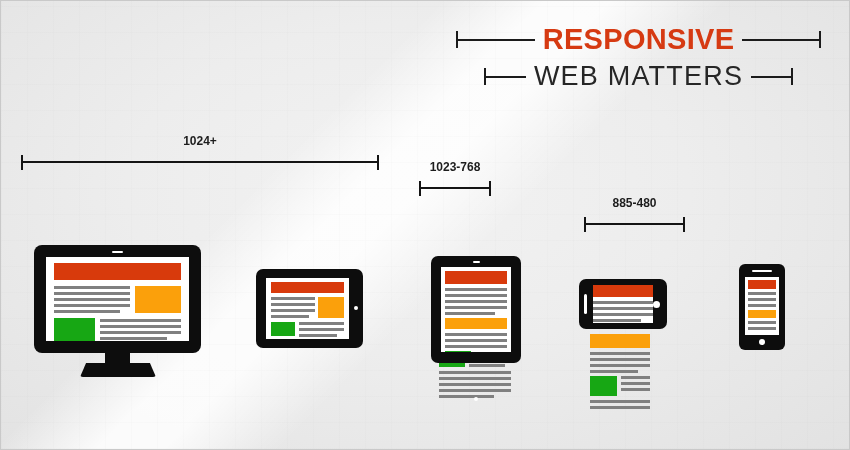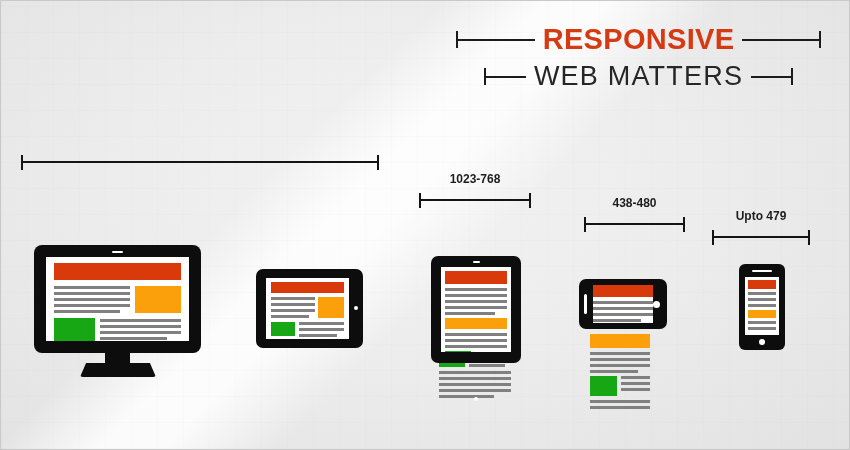--- a/index.html
+++ b/index.html
@@ -101,45 +101,40 @@
       <span class="word" id="word-webdesign">WEB MATTERS</span>
       <span class="bracket right">
         <span class="bar"></span>
         <span class="cap"></span>
       </span>
     </div>
 
   </div>
 
   <div class="ruler" style="left:20px;top:148px;width:358px;height:26px;">
+    <div class="rlabel">1024+</div>
     <div class="rcap l"></div>
     <div class="rline"></div>
     <div class="rcap r"></div>
   </div>
 
-  <div class="ruler" style="left:418px;top:186px;width:112px;height:26px;">
+  <div class="ruler" style="left:418px;top:174px;width:72px;height:26px;">
     <div class="rlabel">1023-768</div>
     <div class="rcap l"></div>
     <div class="rline"></div>
     <div class="rcap r"></div>
   </div>
 
   <div class="ruler" style="left:583px;top:210px;width:101px;height:26px;">
-    <div class="rlabel">438-480</div>
+    <div class="rlabel">885-480</div>
     <div class="rcap l"></div>
     <div class="rline"></div>
     <div class="rcap r"></div>
   </div>
 
-  <div class="ruler" style="left:711px;top:223px;width:98px;height:26px;">
-    <div class="rlabel">Upto 479</div>
-    <div class="rcap l"></div>
-    <div class="rline"></div>
-    <div class="rcap r"></div>
-  </div>
 
   <div class="device" style="left:33px;top:244px;width:167px;height:140px;">
 
     <div class="bezel" style="left:0;top:0;width:167px;height:108px;border-radius:8px;"></div>
     <div class="slit" style="left:78px;top:6px;width:11px;height:2px;"></div>
 
     <div class="screen" style="left:12px;top:12px;width:143px;height:84px;">
       <div class="blk c-red" style="left:8px;top:6px;width:127px;height:17px;"></div>
 
       <div class="blk c-gray" style="left:8px;top:29px;width:76px;height:3px;"></div>

